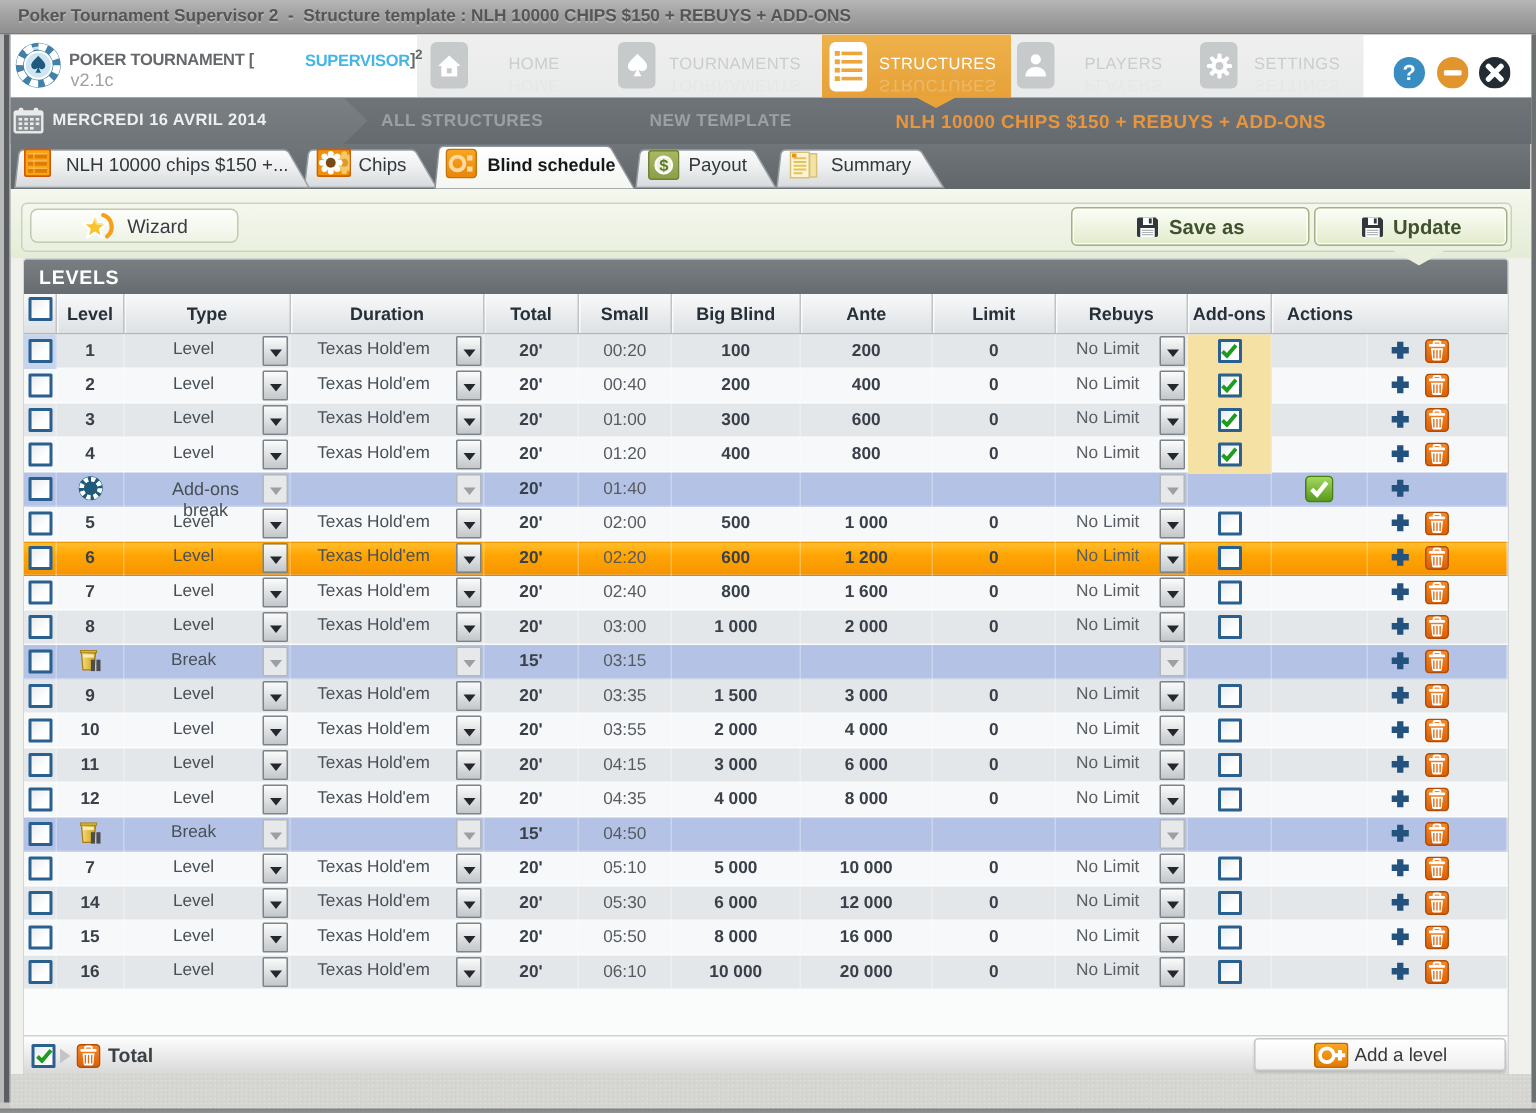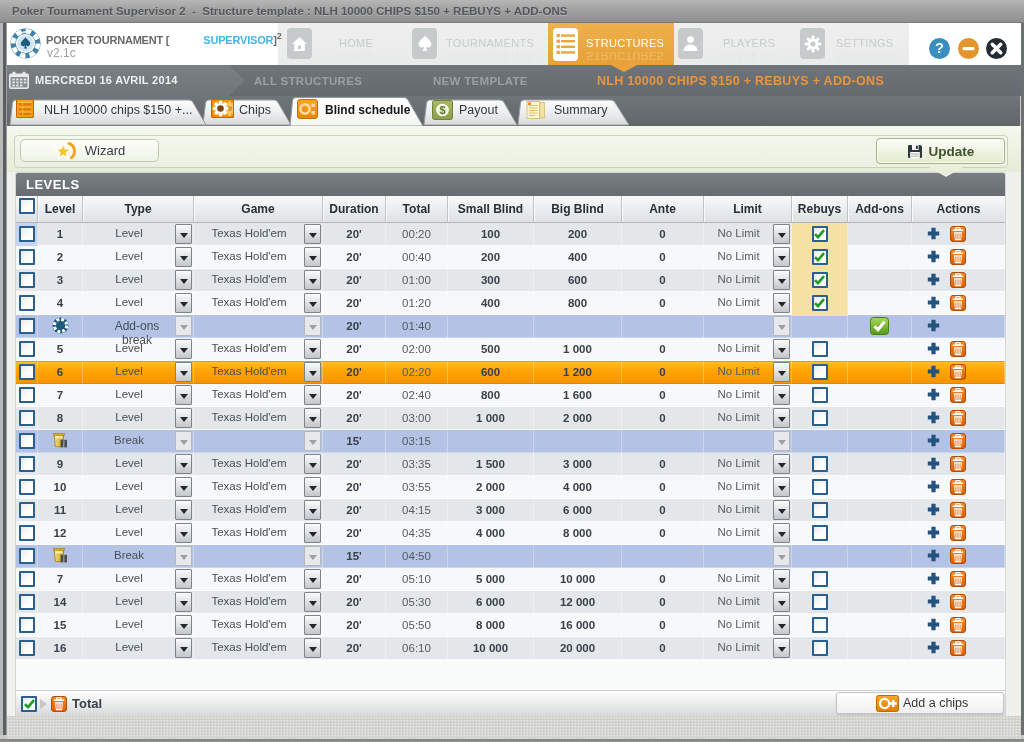--- a/index.html
+++ b/index.html
@@ -326,37 +326,46 @@
     <div id="greenband"></div>
     <div id="toolbox"></div>
     <div id="wizbtn">
         <svg width="25" height="20" viewBox="0 0 25 20">
 <path d="M14.8 2.4 a8.2 8.2 0 0 1 2.6 14.2" fill="none" stroke="#f59f1c" stroke-width="2.8" stroke-linecap="round"></path>
 <polygon points="9.2,2.0 11.32,7.69 17.38,7.94 12.62,11.71 14.25,17.56 9.2,14.2 4.15,17.56 5.78,11.71 1.02,7.94 7.08,7.69" fill="#f9c22b" stroke="#fff" stroke-width="1.5" stroke-linejoin="round"></polygon>
 <path d="M9.2 4.4 l1.4 3.8 4 0.2" fill="none" stroke="#fde28a" stroke-width="1.3"></path>
         </svg>
         <span>Wizard</span>
       </div>
+    <div class="gbtn" style="left:707px;top:12px;width:159px;height:26px">
+        <svg width="16" height="15" viewBox="0 0 16 15">
+<path d="M1 2.2 a1.2 1.2 0 0 1 1.2-1.2 h11.2 L15 2.6 v10.2 a1.2 1.2 0 0 1 -1.2 1.2 H2.2 a1.2 1.2 0 0 1 -1.2-1.2 Z" fill="#30383c"></path>
+<rect x="5" y="1" width="6.6" height="5" fill="#fff"></rect>
+          <rect x="8.9" y="1.6" width="1.9" height="3.4" fill="#30383c"></rect>
+<rect x="3.2" y="8" width="9.6" height="6" fill="#fff"></rect>
+<path d="M4.2 9.6 h7.6 M4.2 11 h7.6 M4.2 12.4 h7.6" stroke="#b0b4b6" stroke-width="0.8"></path>
+        </svg>
+        <span>Save as</span>
+      </div>
     <div class="gbtn" style="left:869px;top:12px;width:129px;height:26px">
         <svg width="16" height="15" viewBox="0 0 16 15">
 <path d="M1 2.2 a1.2 1.2 0 0 1 1.2-1.2 h11.2 L15 2.6 v10.2 a1.2 1.2 0 0 1 -1.2 1.2 H2.2 a1.2 1.2 0 0 1 -1.2-1.2 Z" fill="#30383c"></path>
 <rect x="5" y="1" width="6.6" height="5" fill="#fff"></rect>
           <rect x="8.9" y="1.6" width="1.9" height="3.4" fill="#30383c"></rect>
 <rect x="3.2" y="8" width="9.6" height="6" fill="#fff"></rect>
 <path d="M4.2 9.6 h7.6 M4.2 11 h7.6 M4.2 12.4 h7.6" stroke="#b0b4b6" stroke-width="0.8"></path>
         </svg>
         <span>Update</span>
       </div>
     <div id="panel">
       <div id="phead">LEVELS</div>
       <div id="thead">
         <div class="h"><span class="cb" style="margin-top:2px"></span></div>
           <div class="h">Level</div>
           <div class="h">Type</div>
-          <div class="h">Game</div>
           <div class="h">Duration</div>
           <div class="h">Total</div>
           <div class="h">Small Blind</div>
           <div class="h">Big Blind</div>
           <div class="h">Ante</div>
           <div class="h">Limit</div>
           <div class="h">Rebuys</div>
           <div class="h">Add-ons</div>
           <div class="h">Actions</div>
       </div>
@@ -1537,21 +1546,21 @@
               <defs>
                 <linearGradient id="gad" x1="0" y1="0" x2="0" y2="1">
                   <stop offset="0" stop-color="#f9a825"></stop>
                   <stop offset="1" stop-color="#e27c00"></stop>
                 </linearGradient>
               </defs>
 <rect x="0.5" y="0.5" width="22" height="16" rx="2" fill="url(#gad)" stroke="#c06a00"></rect>
 <circle cx="8.6" cy="8.5" r="4.6" fill="none" stroke="#fff" stroke-width="2.4"></circle>
 <path d="M17.3 5 v7 M13.8 8.5 h7" stroke="#fff" stroke-width="2.6"></path>
             </svg>
-            <span>Add a chips</span>
+            <span>Add a level</span>
           </div>
       </div>
     </div>
     <svg width="38" height="11" viewBox="0 0 38 11" style="position:absolute;left:920px;top:40px;z-index:6">
         <path d="M0 0 L19 11 L38 0 Z" fill="#e9efdb"></path>
       </svg>
     <div id="texturebot"></div>
   </div>
   <div id="frameL" class="abs"></div>
   <div id="frameR" class="abs"></div>

